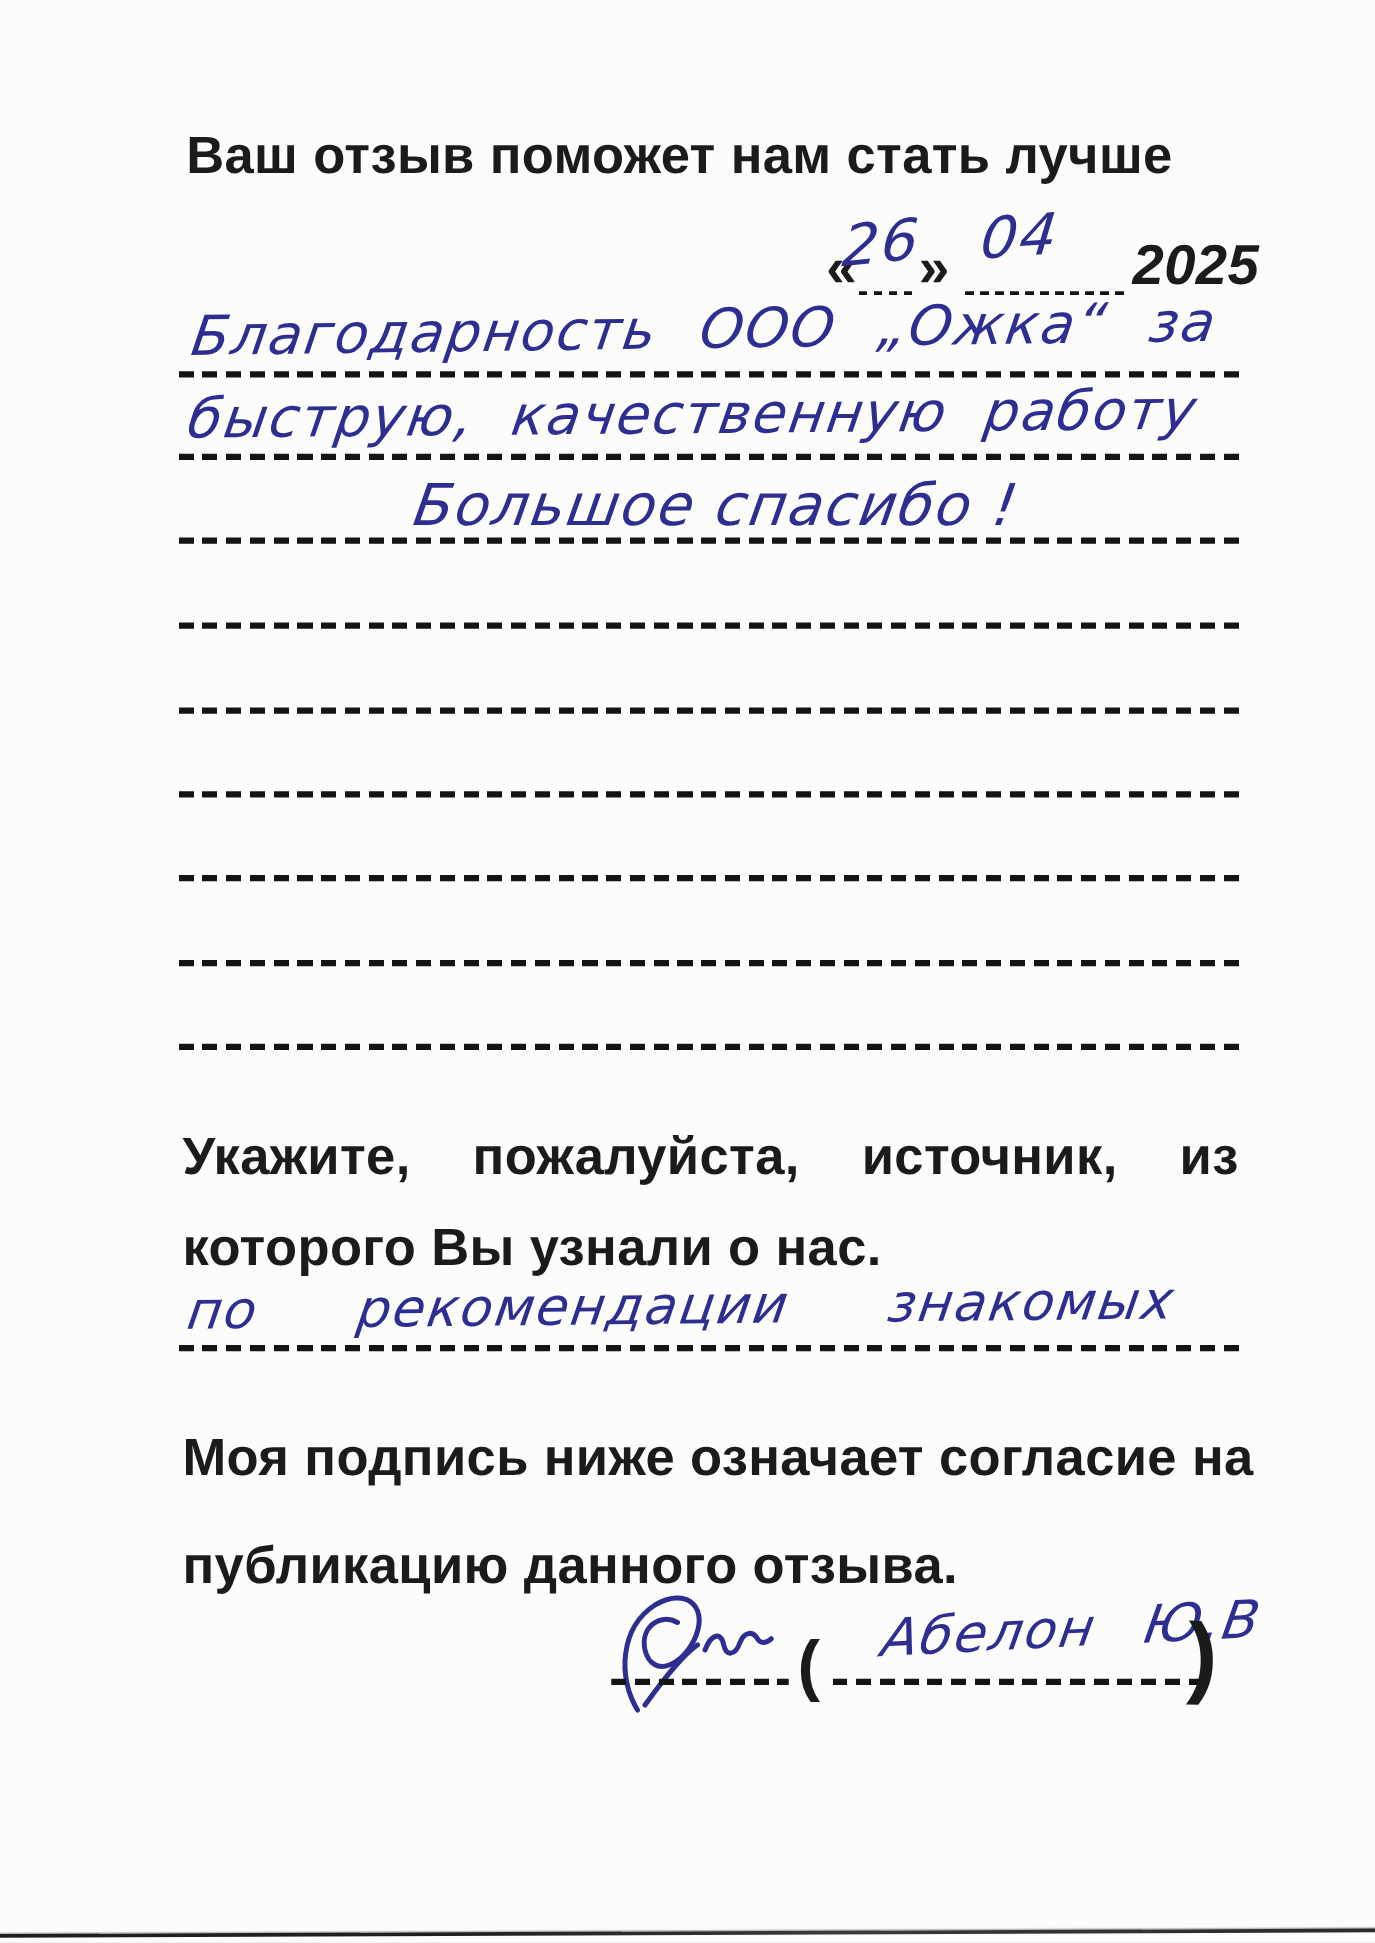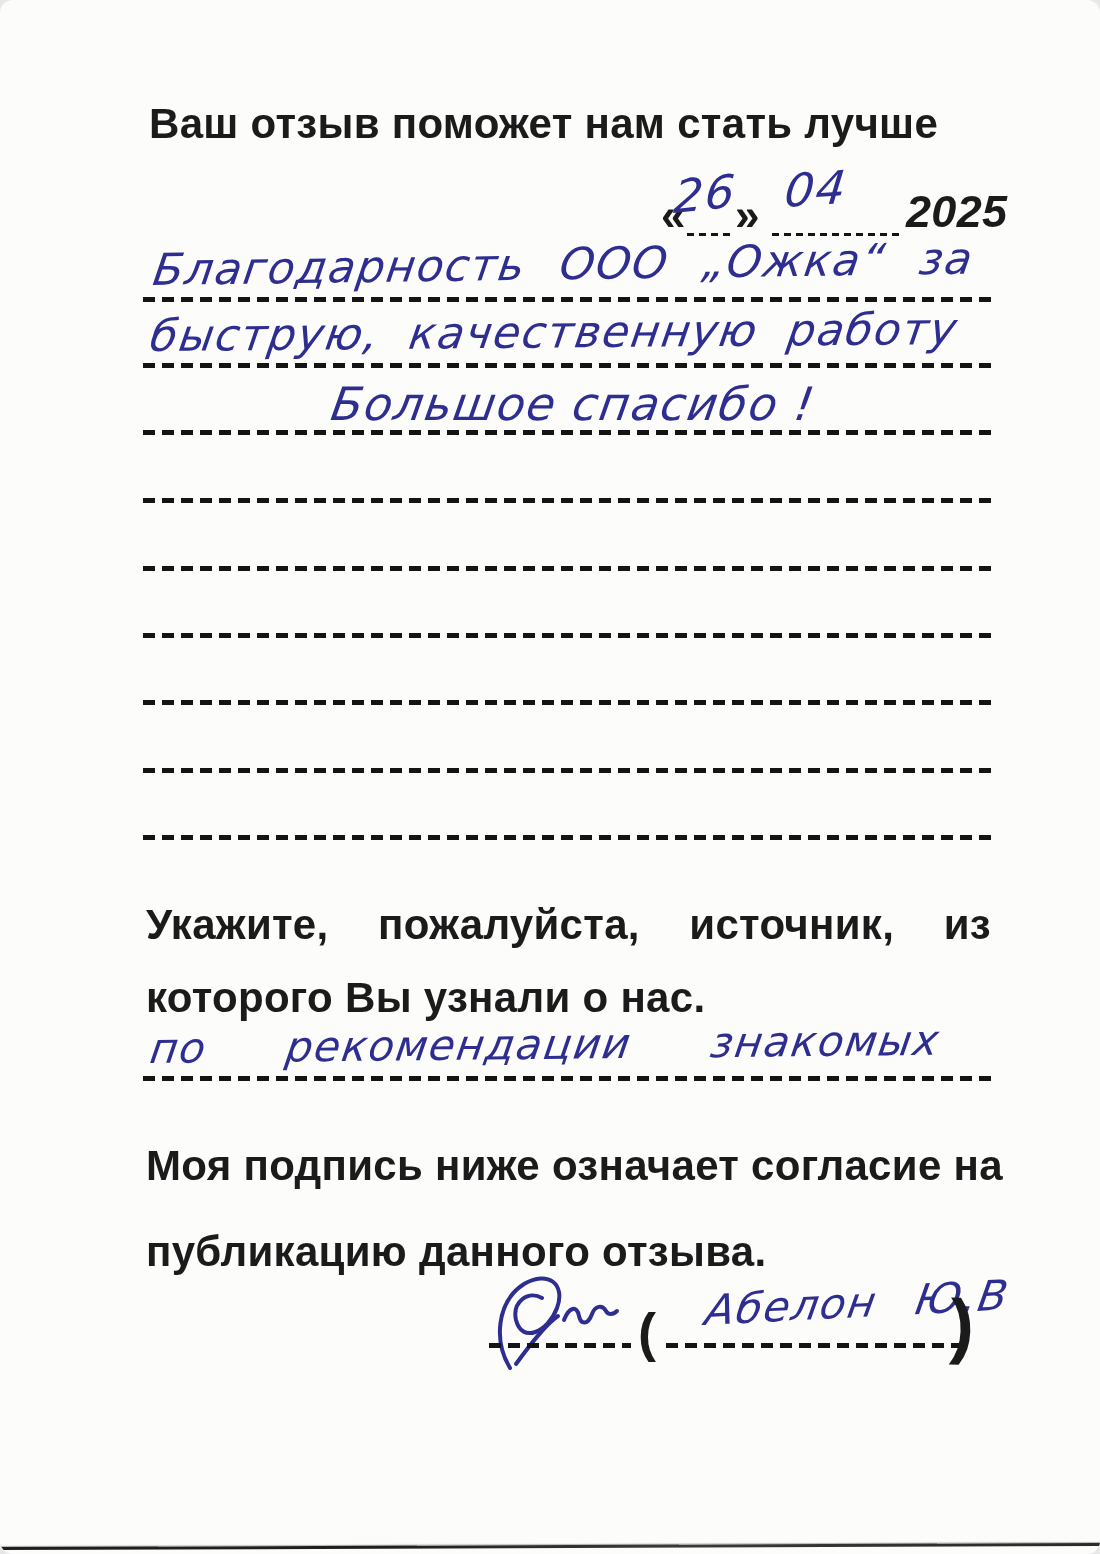--- a/index.html
+++ b/index.html
@@ -4,21 +4,20 @@
 <style>
   html,body{margin:0;padding:0;background:#e8e8e8;}
   .page{
     position:relative;
     width:1100px;height:1554px;
     margin:0 auto;
     background:#fcfcfb;
     overflow:hidden;
     font-family:"Liberation Sans", sans-serif;
     color:#1b1b1b;
-    border-radius:13px;
   }
   
   .printed{
     position:absolute;
     font-weight:bold;
     color:#1b1b1b;
     white-space:nowrap;
     letter-spacing:0.3px;
   }
   .title{left:149px;top:100px;font-size:42px;}

